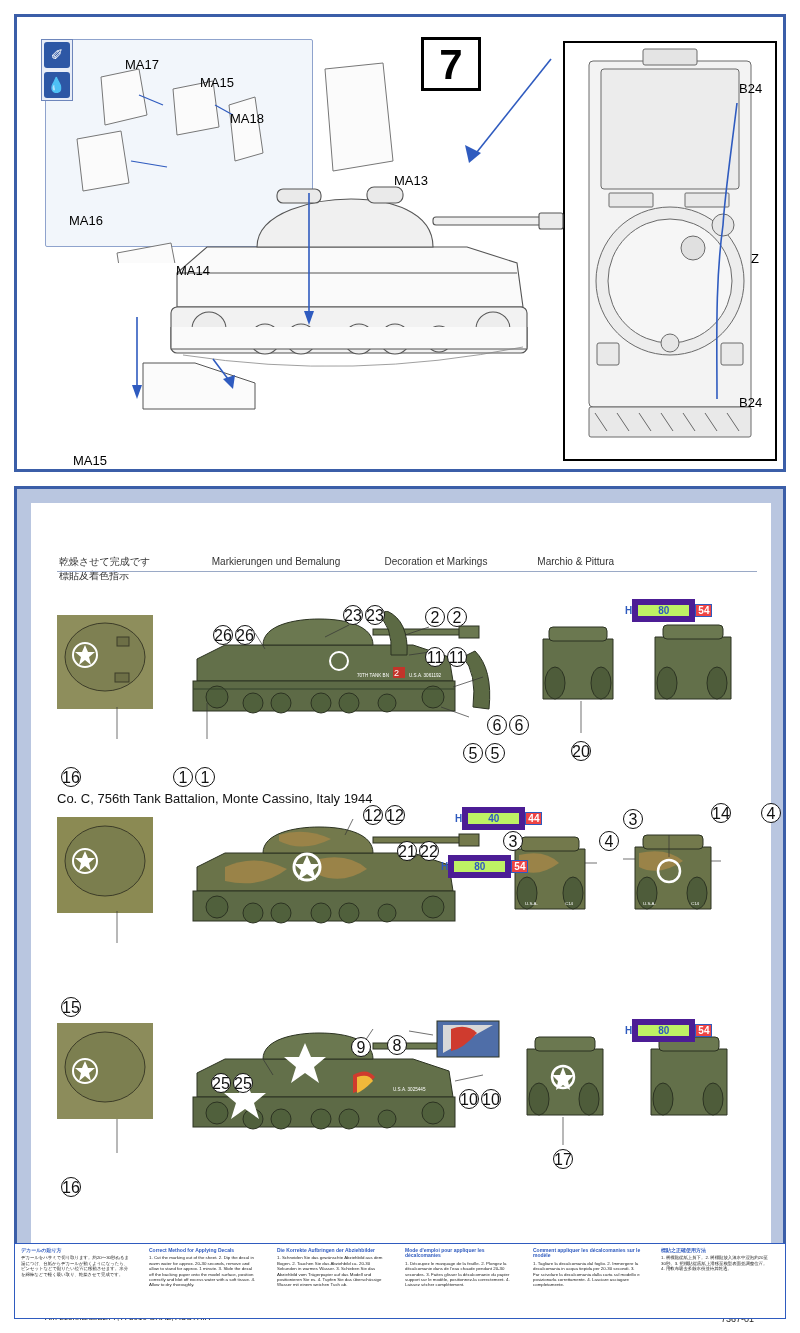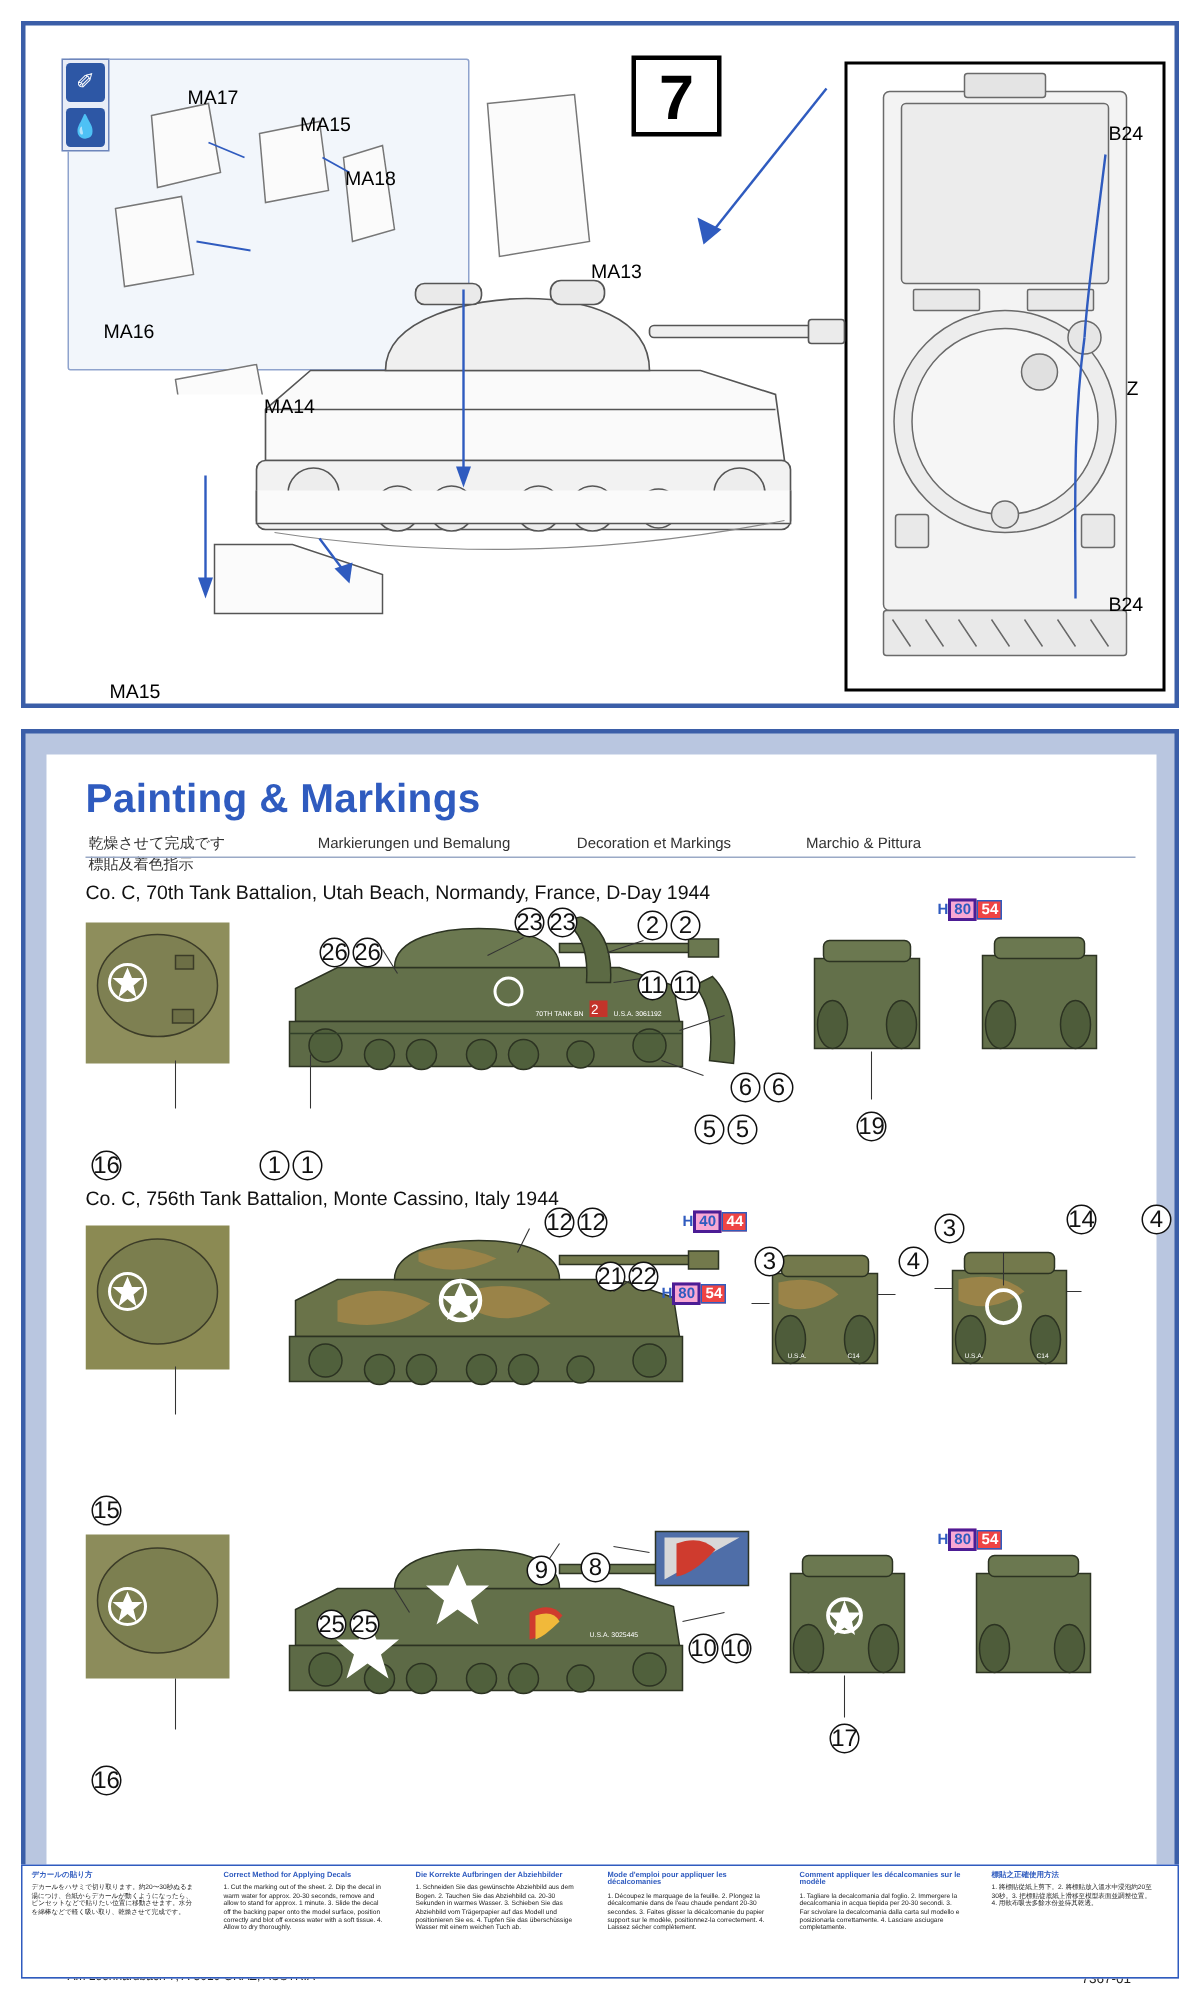--- a/index.html
+++ b/index.html
@@ -66,21 +66,21 @@
   .scheme-title{position:absolute;font-size:13px;color:#111;font-weight:normal;}
 
   .callout{
     position:absolute;border:1px solid #111;border-radius:50%;
     width:20px;height:20px;line-height:19px;text-align:center;font-size:16px;
     background:#fff;color:#111;box-sizing:border-box;
   }
   .hcode{
     position:absolute;font-size:10px;color:#2f5bbf;font-weight:bold;white-space:nowrap;
   }
-  .hcode b{display:inline-block;border:2px solid #4c1d95;padding:0 2px;background:#f9a8d4;color:#2f5bbf;}
+  .hcode b{display:inline-block;border:6px solid #4c1d95;padding:0 20px;background:#bef264;color:#2f5bbf;}
   .hcode i{display:inline-block;border:1px solid #2f5bbf;padding:0 2px;background:#ef4444;color:#fff;font-style:normal;}
 
   .footer{
     position:absolute;left:14px;top:792px;width:740px;height:26px;
     font-size:8px;color:#222;
   }
   .dragon-logo{
     position:absolute;left:548px;top:788px;width:124px;height:22px;background:#fff;
     border:0;text-align:center;
   }
@@ -206,31 +206,29 @@
     <div class="lbl" style="left:56px;top:436px;">MA15</div>
 
     <div class="lbl" style="left:722px;top:64px;">B24</div>
     <div class="lbl" style="left:734px;top:234px;">Z</div>
     <div class="lbl" style="left:722px;top:378px;">B24</div>
   </div>
 
   <div class="bottom-panel">
     <div class="bp-inner">
 
-      <div class="pm-title">Painting &amp; Markings</div>
       <div class="pm-subs">
         <span style="width:150px">乾燥させて完成です</span>
         <span style="width:170px">Markierungen und Bemalung</span>
         <span style="width:150px">Decoration et Markings</span>
         <span style="width:120px">Marchio &amp; Pittura</span>
         <span style="width:100px">標貼及着色指示</span>
       </div>
       <div class="pm-rule"></div>
 
-      <div class="scheme-title" style="left:26px;top:84px;">Co. C, 70th Tank Battalion, Utah Beach, Normandy, France, D-Day 1944</div>
 
       <svg style="position:absolute;left:26px;top:108px;" width="700" height="160" viewBox="0 0 700 160">
 
         <g>
           <rect x="0" y="4" width="96" height="94" fill="#8e8e5c"></rect>
           <ellipse cx="48" cy="46" rx="40" ry="34" fill="#7e8052" stroke="#3c3c28"></ellipse>
           <circle cx="28" cy="44" r="12" fill="#7e8052" stroke="#fff" stroke-width="2"></circle>
           <path d="M28 34 l3 7 h7 l-6 5 2 8 -6 -5 -6 5 2 -8 -6 -5 h7z" fill="#fff"></path>
           <rect x="60" y="26" width="12" height="9" fill="#6d6f46" stroke="#3c3c28"></rect>
           <rect x="58" y="62" width="14" height="9" fill="#6d6f46" stroke="#3c3c28"></rect>
@@ -291,21 +289,21 @@
       <div class="callout" style="left:312px;top:102px;">23</div>
       <div class="callout" style="left:334px;top:102px;">23</div>
       <div class="callout" style="left:394px;top:104px;">2</div>
       <div class="callout" style="left:416px;top:104px;">2</div>
       <div class="callout" style="left:394px;top:144px;">11</div>
       <div class="callout" style="left:416px;top:144px;">11</div>
       <div class="callout" style="left:456px;top:212px;">6</div>
       <div class="callout" style="left:478px;top:212px;">6</div>
       <div class="callout" style="left:432px;top:240px;">5</div>
       <div class="callout" style="left:454px;top:240px;">5</div>
-      <div class="callout" style="left:540px;top:238px;">19</div>
+      <div class="callout" style="left:540px;top:238px;">20</div>
 
       <div class="hcode" style="left:594px;top:96px;">
         <span>H</span><b>80</b><i>54</i>
       </div>
 
       <div class="scheme-title" style="left:26px;top:288px;">Co. C, 756th Tank Battalion, Monte Cassino, Italy 1944</div>
 
       <svg style="position:absolute;left:26px;top:310px;" width="700" height="170" viewBox="0 0 700 170">
         <g>
           <rect x="0" y="4" width="96" height="96" fill="#8b8a53"></rect>

